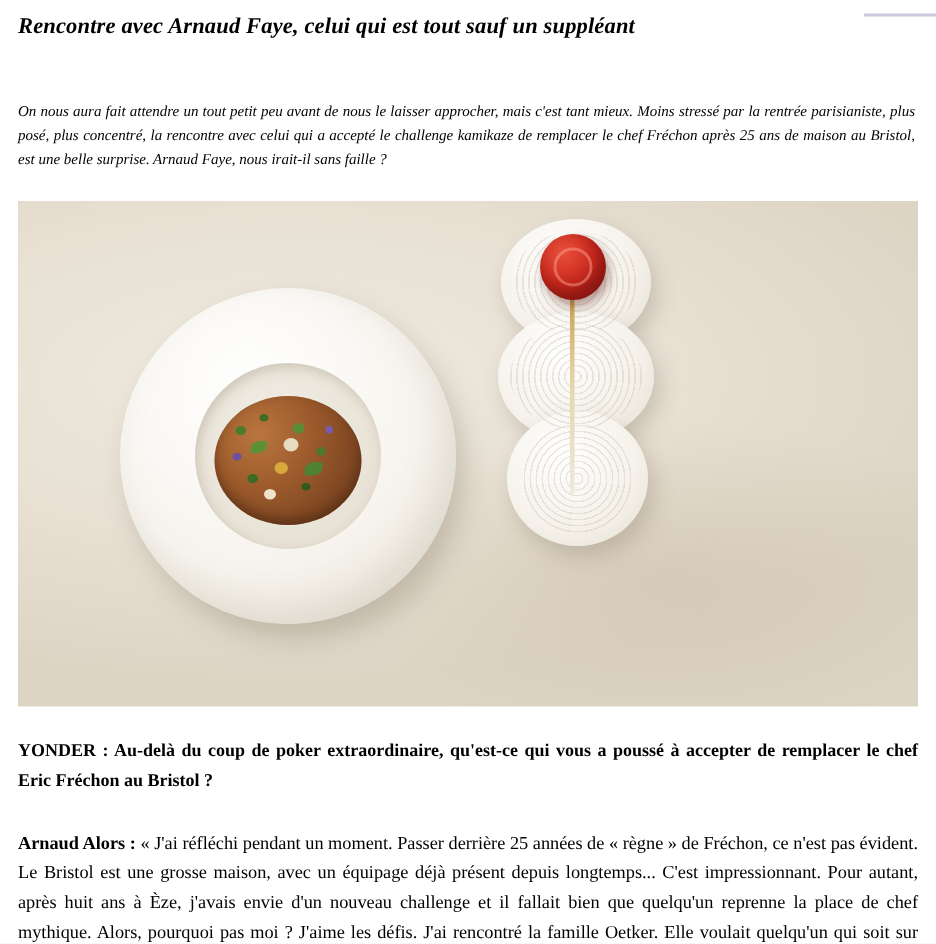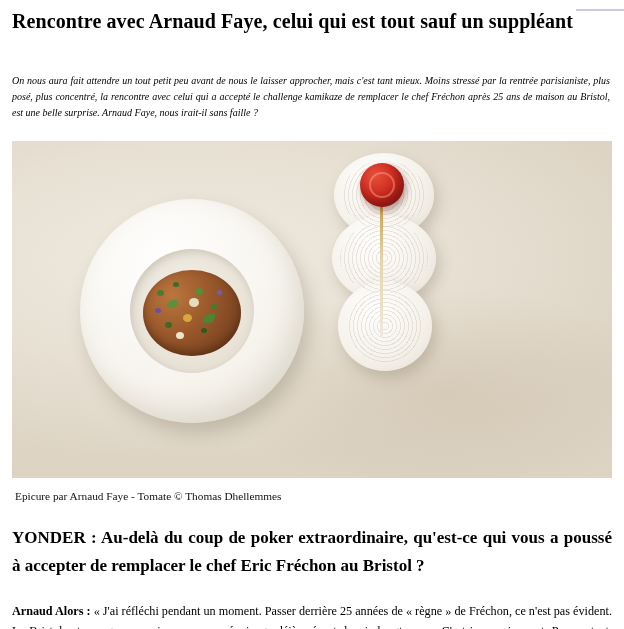--- a/index.html
+++ b/index.html
@@ -24,25 +24,26 @@
   }
   .top-rule {
     position: absolute;
     top: 0;
     right: 0;
     width: 48px;
     height: 2px;
     background: #c9c9e0;
   }
   h1.article-title {
-    font-size: 20px;
+    font-size: 15px;
     font-weight: bold;
     line-height: 1.25;
     margin: 9px 0 0 0;
     letter-spacing: 0.1px;
+    font-style: italic;
   }
   .lede {
     font-size: 10px;
     line-height: 1.62;
     text-align: justify;
     margin: 39px 0 0 0;
     padding-right: 2px;
     font-style: italic;
   }
   .figure {
@@ -154,21 +155,21 @@
     background: linear-gradient(180deg, #c9a24a 0%, #e3d3a6 40%, #efeade 100%);
     border-radius: 2px;
   }
   .caption {
     font-size: 11.3px;
     line-height: 1.4;
     margin: 11px 0 0 3px;
     color: #111;
   }
   .qa-question {
-    font-size: 17px;
+    font-size: 12px;
     font-weight: bold;
     line-height: 1.6;
     text-align: justify;
     margin: 20px 0 0 0;
   }
   .qa-answer {
     font-size: 12.2px;
     line-height: 1.62;
     text-align: justify;
     margin: 23px 0 0 0;
@@ -217,21 +218,20 @@
         <div class="lobe" style="left:6px;top:128px;width:94px;height:90px;"></div>
         <div class="ridge-lines" style="left:10px;top:8px;width:84px;height:68px;opacity:.55;"></div>
         <div class="ridge-lines" style="left:8px;top:70px;width:88px;height:70px;opacity:.55;"></div>
         <div class="ridge-lines" style="left:14px;top:136px;width:78px;height:74px;opacity:.55;"></div>
         <div class="stem"></div>
         <div class="tomato">
           <div class="tomato-ring"></div>
         </div>
       </div>
     </div>
-    <figcaption class="caption">Epicure par Arnaud Faye - Tomate © Thomas Dhellemmes</figcaption>
   </figure>
 
   <p class="qa-question">YONDER : Au-delà du coup de poker extraordinaire, qu'est-ce qui vous a poussé à accepter de remplacer le chef Eric Fréchon au Bristol ?</p>
 
   <p class="qa-answer">
     <span class="speaker">Arnaud Alors :</span>
     <span>« J'ai réfléchi pendant un moment. Passer derrière 25 années de « règne » de Fréchon, ce n'est pas évident. Le Bristol est une grosse maison, avec un équipage déjà présent depuis longtemps... C'est impressionnant. Pour autant, après huit ans à Èze, j'avais envie d'un nouveau challenge et il fallait bien que quelqu'un reprenne la place de chef mythique. Alors, pourquoi pas moi ? J'aime les défis. J'ai rencontré la famille Oetker. Elle voulait quelqu'un qui soit sur tous les chantiers et qui ait une vision du management. Ça a matché. On avance, on tient le cap, c'est l'essentiel pour l'instant.</span>
   </p>
 
 </div>

